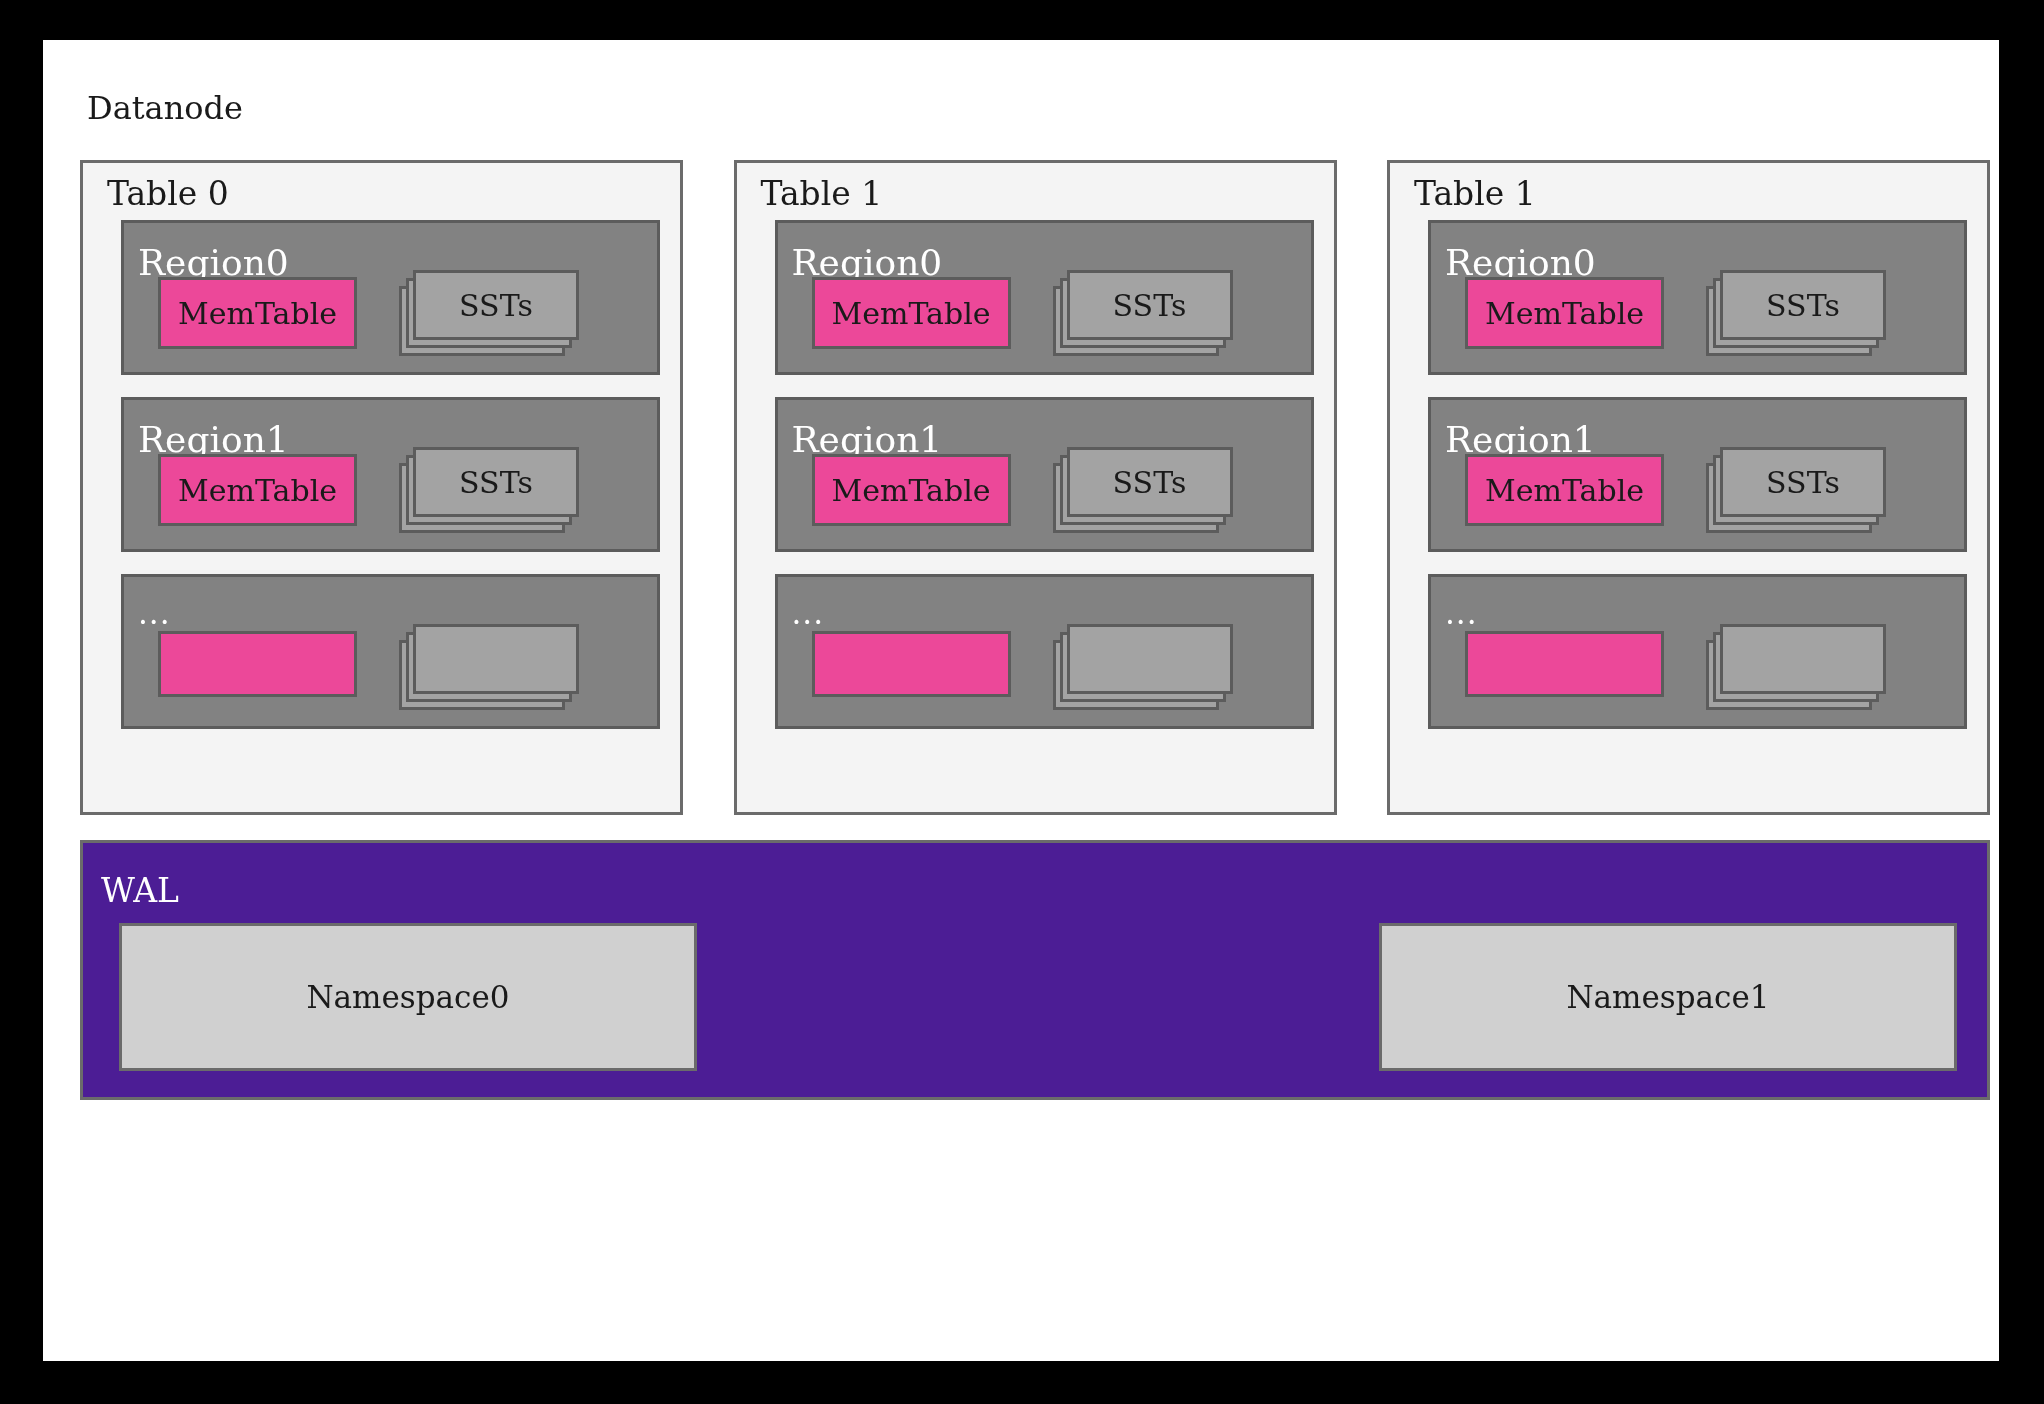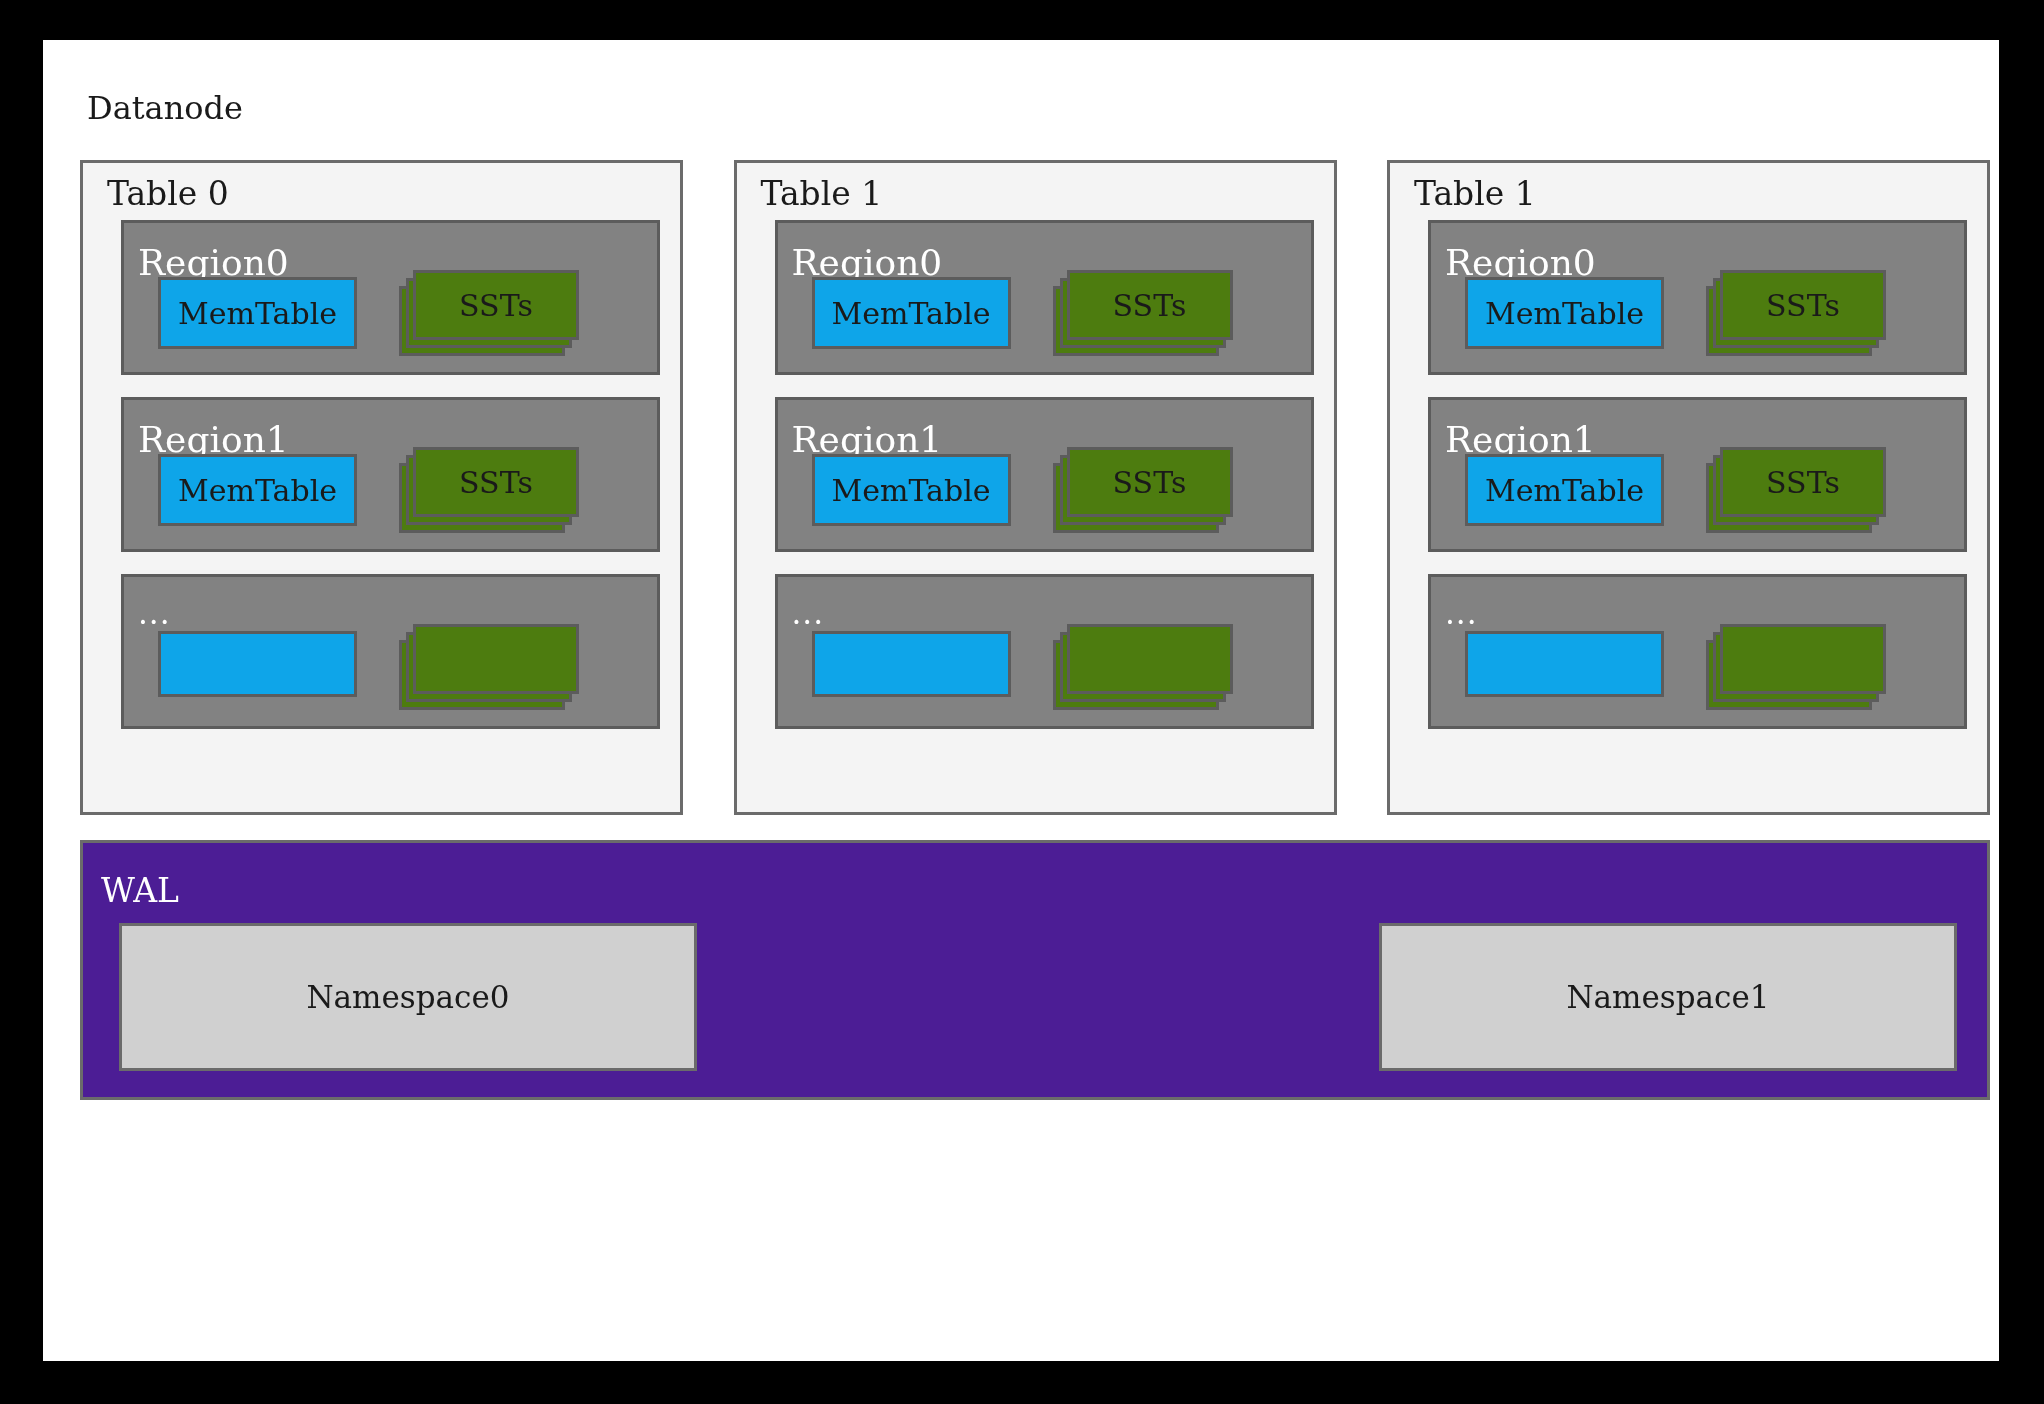--- a/index.html
+++ b/index.html
@@ -100,21 +100,21 @@
     display: flex;
     align-items: flex-start;
     padding-left: 34px;
   }
 
   
   .memtable {
     box-sizing: border-box;
     width: 199px;
     height: 72px;
-    background: #0ea5e9;
+    background: #ec4899;
     border: 3px solid #5c5c5c;
     display: flex;
     align-items: center;
     justify-content: center;
     font-size: 30px;
     color: #1a1a1a;
     margin-top: 3px;
   }
   .memtable.blank { height: 66px; }
 
@@ -124,21 +124,21 @@
     width: 180px;
     height: 92px;
     margin-left: 42px;
     margin-top: -4px;
   }
   .sst-layer {
     position: absolute;
     box-sizing: border-box;
     width: 166px;
     height: 70px;
-    background: #4d7c0f;
+    background: #a3a3a3;
     border: 3px solid #5c5c5c;
   }
   .sst-layer.l1 { left: 0px;  top: 16px; }
   .sst-layer.l2 { left: 7px;  top: 8px;  }
   .sst-layer.l3 {
     left: 14px; top: 0px;
     display: flex;
     align-items: center;
     justify-content: center;
     font-size: 30px;

